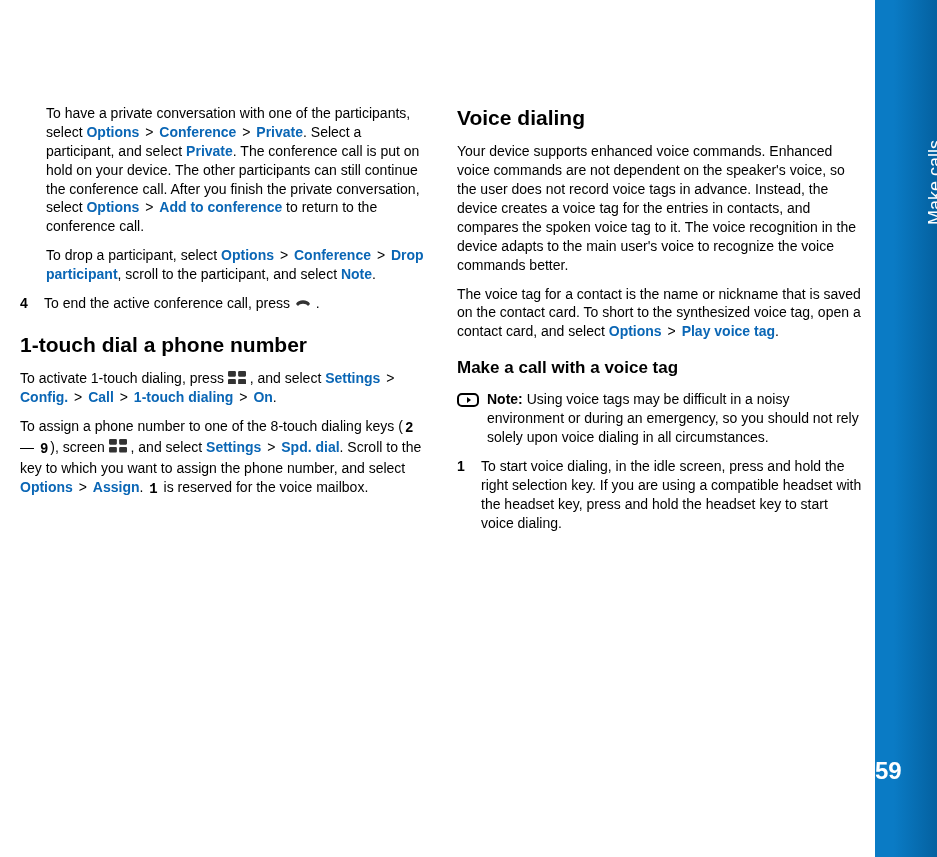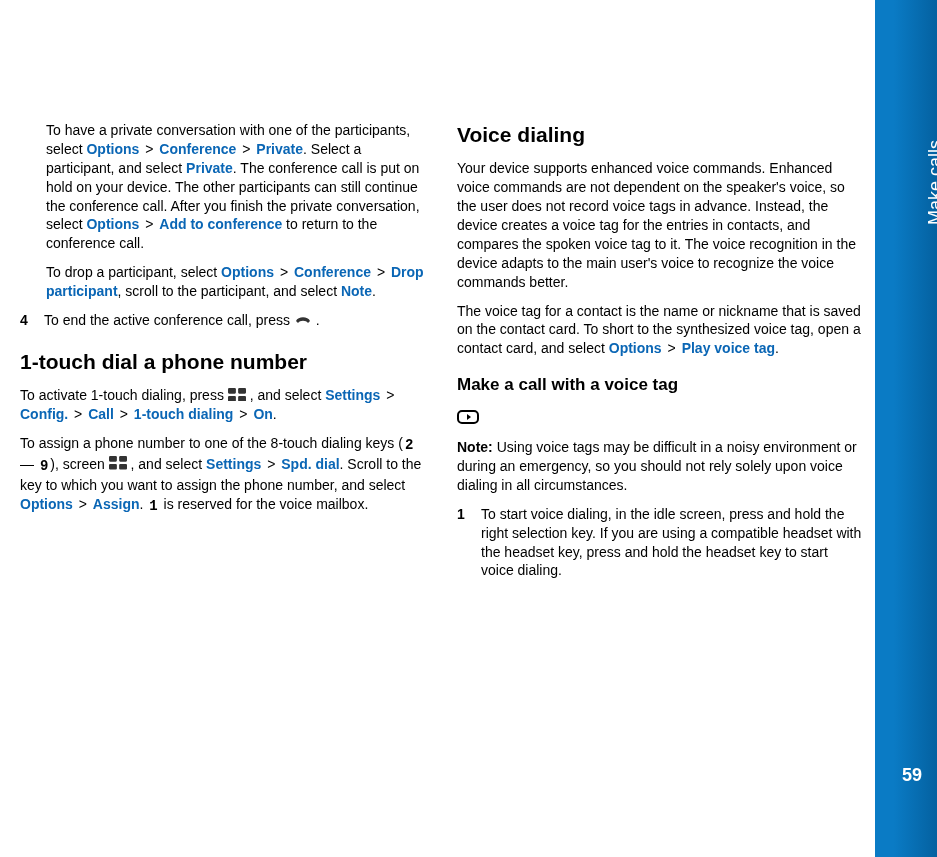--- a/index.html
+++ b/index.html
@@ -28,32 +28,32 @@
     right: 14px;
     top: 140px;
     transform: rotate(-90deg);
     transform-origin: right top;
     color: #fff;
     font-size: 18px;
     white-space: nowrap;
   }
   .side-tab .page-num {
     position: absolute;
-    right: 15px;
+    right: 4px;
     left: 0;
-    text-align: right;
+    text-align: left;
     bottom: 70px;
     color: #fff;
-    font-size: 18px;
+    font-size: 24px;
     font-weight: bold;
   }
   .columns {
     position: absolute;
     left: 20px;
-    top: 121px;
+    top: 104px;
     width: 842px;
     display: flex;
     gap: 32px;
   }
   .col {
     flex: 1 1 0;
   }
 
   .body-indent {
     padding-left: 26px;
@@ -99,21 +99,20 @@
     font-size: 14px;
     padding: 0 2px;
     vertical-align: -1px;
   }
 
   .note-block {
     display: flex;
     gap: 8px;
     margin: 4px 0 10px 0;
     padding-left: 0;
-    flex-direction: column;
   }
   .note-icon {
     flex: 0 0 auto;
     margin-top: 2px;
   }
   .note-text { flex: 1; }
   .note-label { font-weight: bold; }
 
 </style>
 </head>

